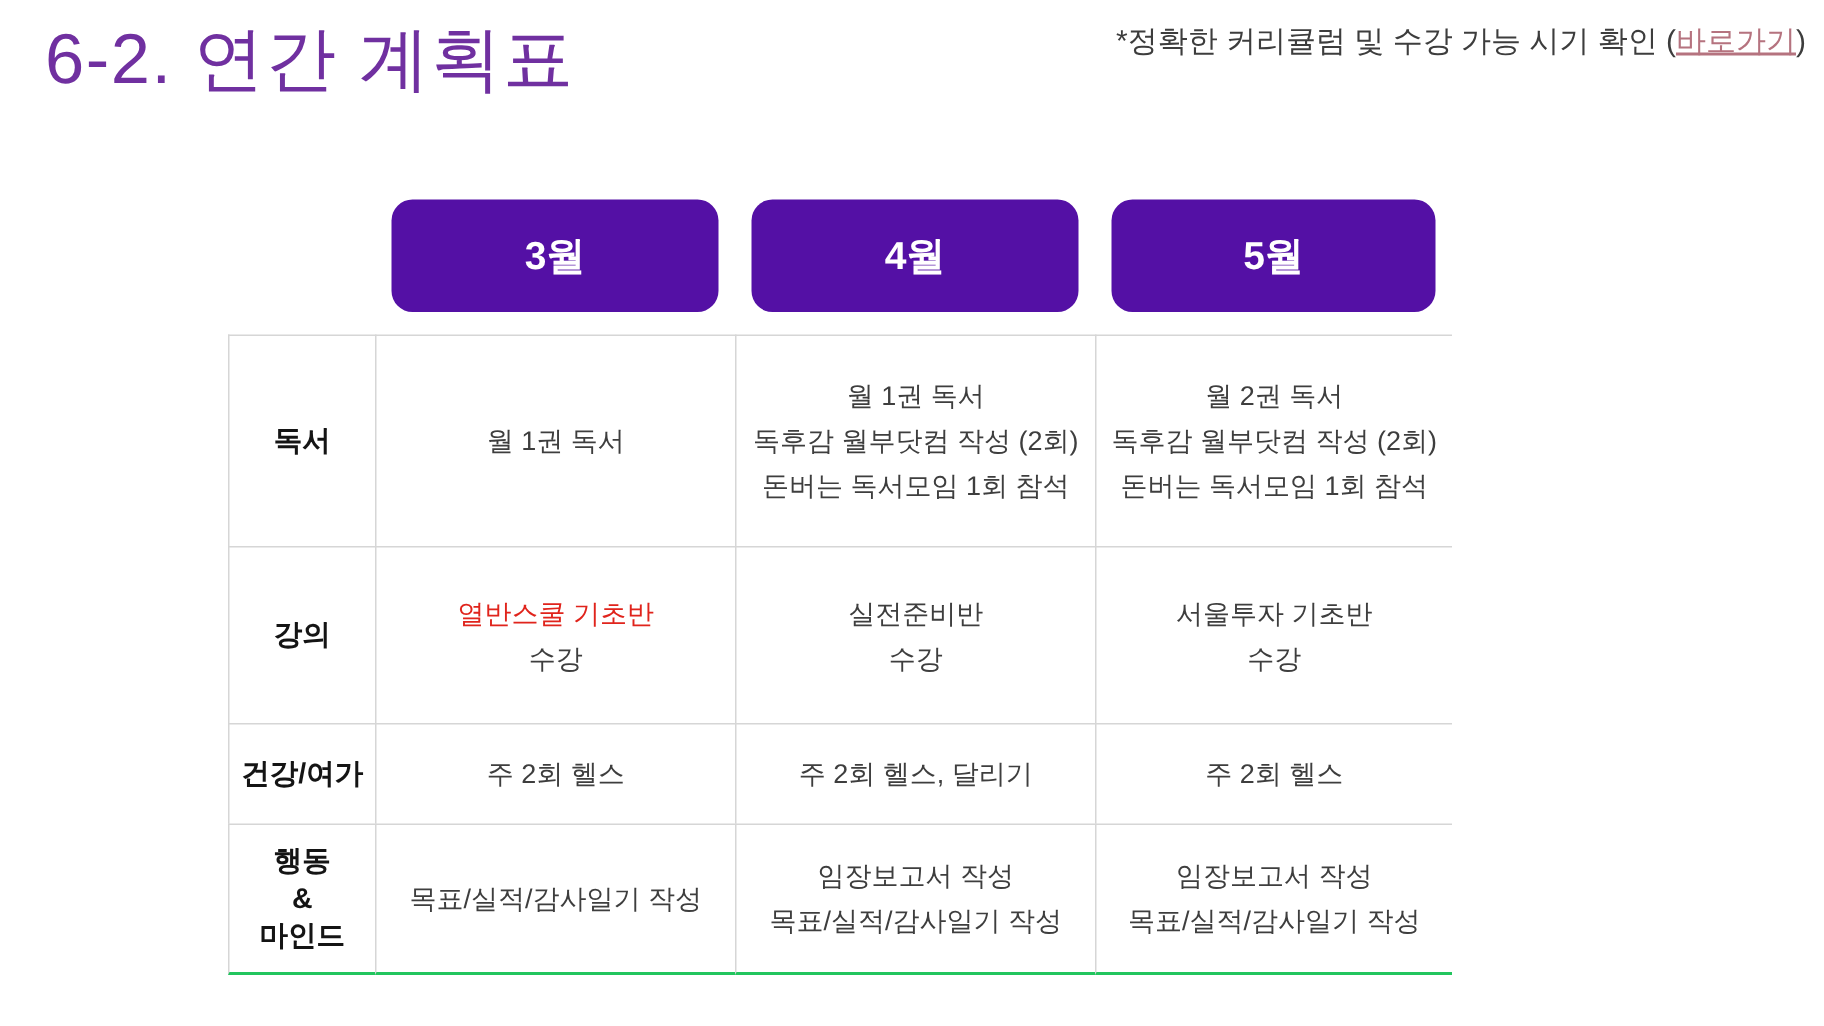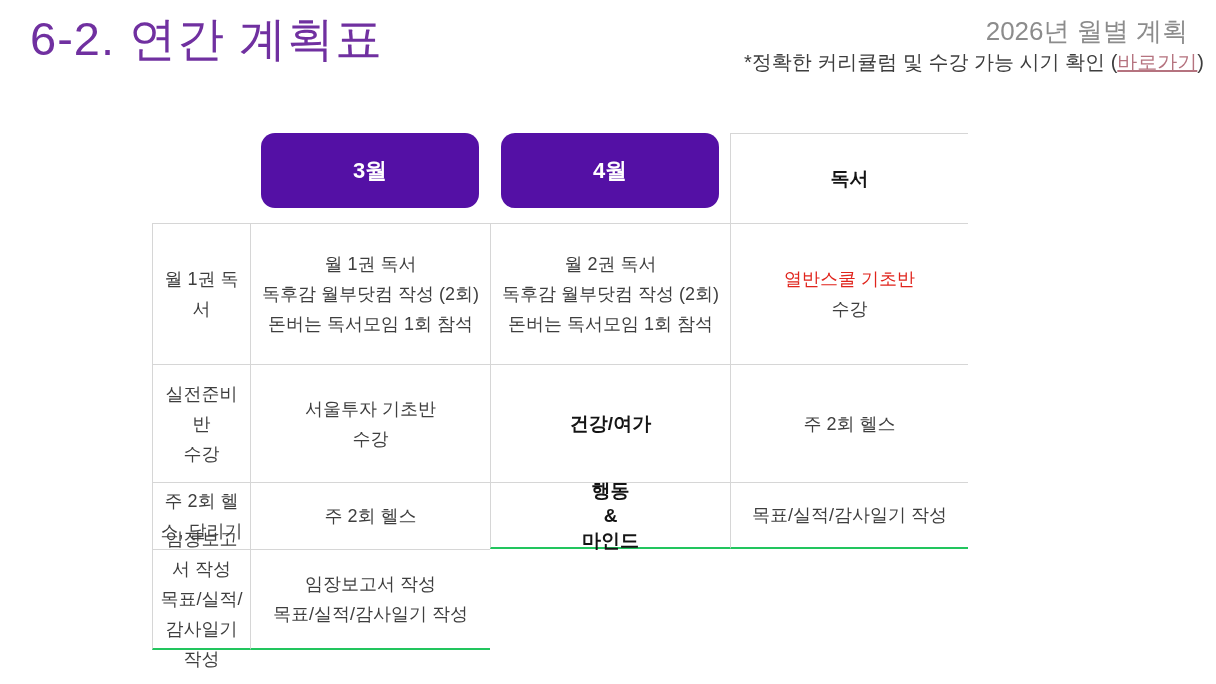--- a/index.html
+++ b/index.html
@@ -27,72 +27,77 @@
   .grid{
     position:absolute;left:152px;top:133px;
     display:grid;
     grid-template-columns:98px 240px 240px 238px;
     grid-template-rows:90px 141px 118px 67px 101px;
   }
   .hcell{display:flex;align-items:flex-start;justify-content:center;}
   .badge{
     width:calc(100% - 22px);height:75px;border-radius:14px;
     background:var(--badge-purple,#5410A5);
-    color:#ffffff;font-size:22px;font-weight:700;
+    color:#ffffff;font-size:26px;font-weight:700;
     display:flex;align-items:center;justify-content:center;
   }
   .cell{
     border-top:1px solid #d6d6d6;border-left:1px solid #d6d6d6;
     box-sizing:border-box;padding:4px 6px;
     display:flex;flex-direction:column;align-items:center;justify-content:center;
     text-align:center;font-size:18px;line-height:30px;color:#3e3e3e;
   }
   .cell.label{
     font-weight:700;color:#141414;font-size:19px;line-height:25px;
   }
   .row-last{border-bottom:2px solid #22c55e;}
   .red{color:var(--accent-red,#E0241C);font-weight:400;}
 </style>
 </head>
 <body>
 
 <h1 class="title">6-2. 연간 계획표</h1>
 
 <div class="top-right">
-  <div class="plan-label">2026년 월별 계획</div>
   <div class="note"><span>*정확한 커리큘럼 및 수강 가능 시기 확인 (</span><a>바로가기</a><span>)</span></div>
 </div>
 
 <div class="grid">
 
   <div class="hcell"></div>
   <div class="hcell">
       <div class="badge">3월</div>
     </div>
   <div class="hcell">
       <div class="badge">4월</div>
+    </div>
+  <div class="hcell">
+      <div class="badge">5월</div>
     </div>
 
   <div class="cell label">
     <div>독서</div>
   </div>
   <div class="cell">
     <div>월 1권 독서</div>
   </div>
   <div class="cell">
     <div>월 1권 독서</div>
     <div>독후감 월부닷컴 작성 (2회)</div>
     <div>돈버는 독서모임 1회 참석</div>
   </div>
   <div class="cell">
     <div>월 2권 독서</div>
     <div>독후감 월부닷컴 작성 (2회)</div>
     <div>돈버는 독서모임 1회 참석</div>
   </div>
 
+  <div class="cell label">
+    <div>강의</div>
+  </div>
   <div class="cell">
     <div class="red">열반스쿨 기초반</div>
     <div>수강</div>
   </div>
   <div class="cell">
     <div>실전준비반</div>
     <div>수강</div>
   </div>
   <div class="cell">
     <div>서울투자 기초반</div>

